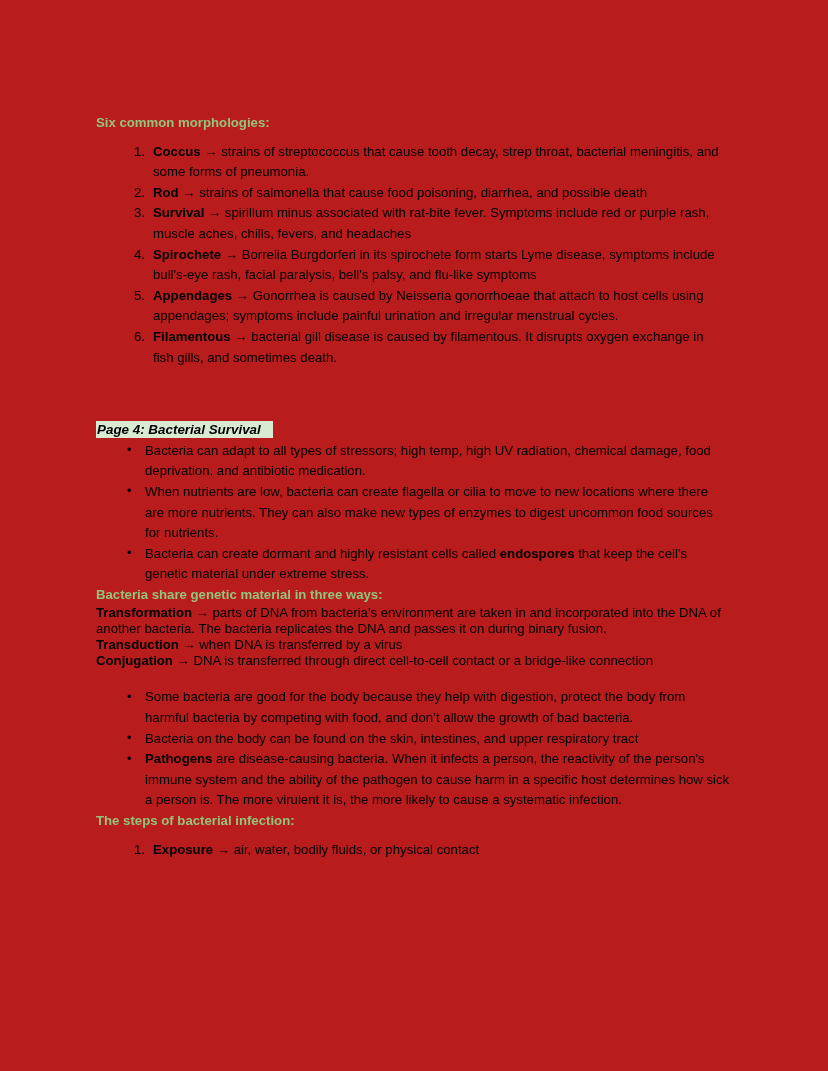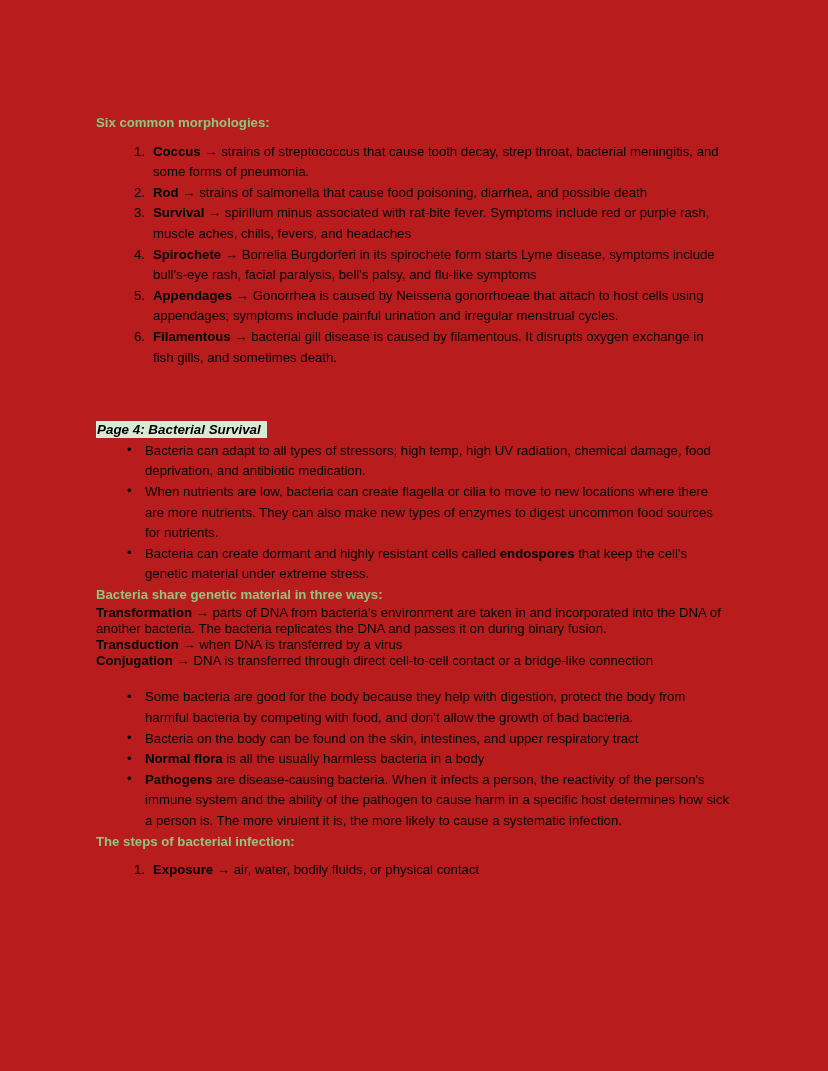--- a/index.html
+++ b/index.html
@@ -39,21 +39,21 @@
   .page-heading {
     margin: 0;
     font-size: 13.4px;
     line-height: 20.6px;
     font-weight: bold;
     font-style: italic;
     color: #000000;
   }
   .page-heading .hl {
     background: #d9ead3;
-    padding: 1px 6px 1px 1px;
+    padding: 1px 12px 1px 1px;
   }
 
   
   ol.num-list {
     margin: 8px;
     padding: 0 0 0 49px;
     list-style: none;
     counter-reset: numitem;
   }
   ol.num-list > li {
@@ -132,21 +132,20 @@
     <p class="para"><b>Transformation</b> <span>→</span> <span>parts of DNA from bacteria's environment are taken in and incorporated into the DNA of another bacteria. The bacteria replicates the DNA and passes it on during binary fusion.</span></p>
     <p class="para"><b>Transduction</b> <span>→</span> <span>when DNA is transferred by a virus</span></p>
     <p class="para"><b>Conjugation</b> <span>→</span> <span>DNA is transferred through direct cell-to-cell contact or a bridge-like connection</span></p>
 
     <div class="spacer-sm"></div>
 
 
     <ul class="dot-list">
       <li><span>Some bacteria are good for the body because they help with digestion, protect the body from harmful bacteria by competing with food, and don’t allow the growth of bad bacteria.</span><b></b><span></span></li>
       <li><span>Bacteria on the body can be found on the skin, intestines, and upper respiratory tract</span><b></b><span></span></li>
-      <li><span></span><b>Normal flora</b><span> is all the usually harmless bacteria in a body</span></li>
       <li><span></span><b>Pathogens</b><span> are disease-causing bacteria. When it infects a person, the reactivity of the person's immune system and the ability of the pathogen to cause harm in a specific host determines how sick a person is. The more virulent it is, the more likely to cause a systematic infection.</span></li>
     </ul>
 
     <h2 class="green-heading">The steps of bacterial infection:</h2>
 
     <ol class="num-list">
       <li><b>Exposure</b> <span>→</span> <span>air, water, bodily fluids, or physical contact</span></li>
     </ol>
 
   </div>

